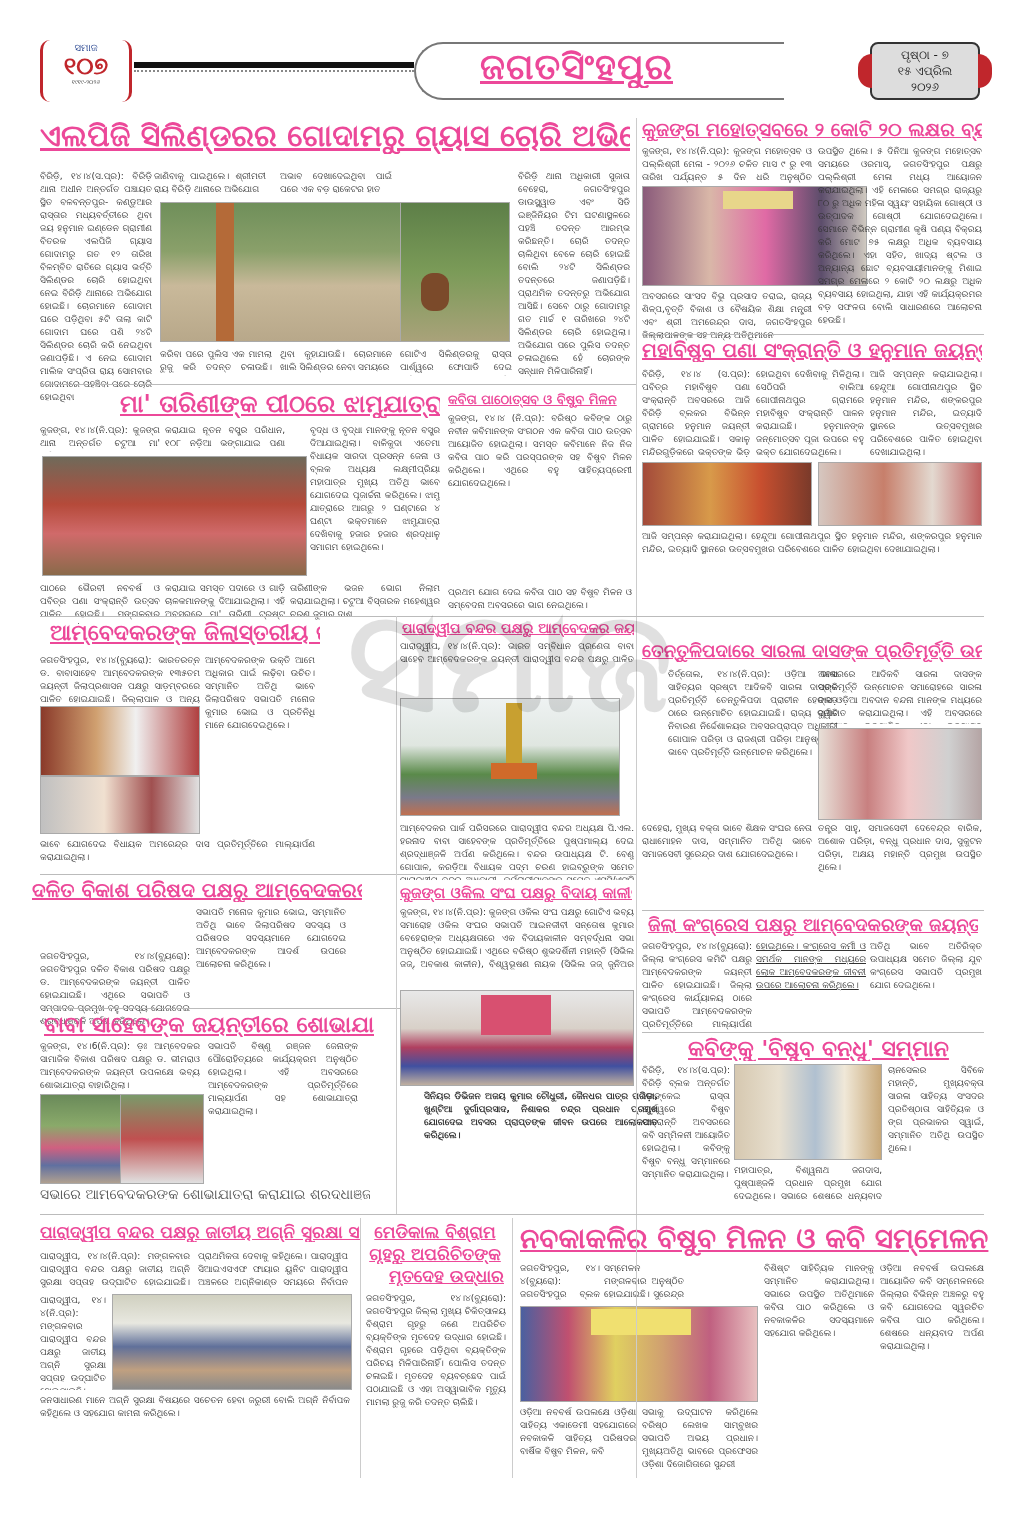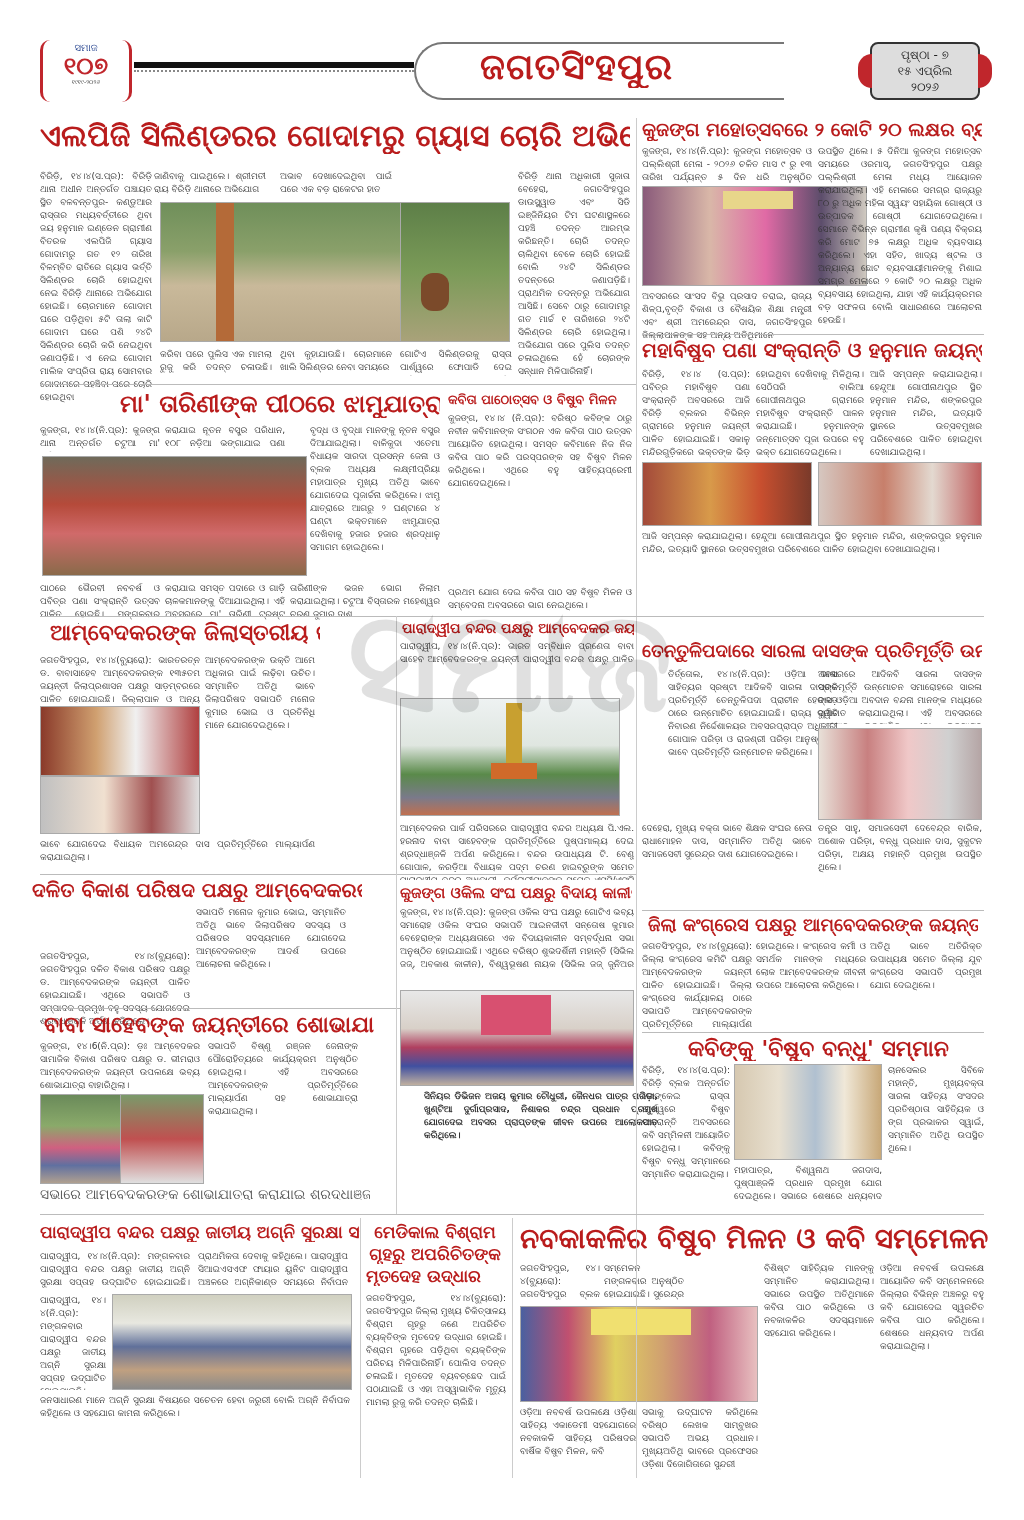--- a/index.html
+++ b/index.html
@@ -9,21 +9,21 @@
   .logo-top { font-size: 10px; color: #1f3e8c; margin-top: 2px; }
   .logo-num { font-size: 24px; font-weight: bold; color: #c0262c; line-height: 24px; }
   .logo-years { font-size: 6px; color: #333; }
   .mast-rule { left: 134px; top: 62px; width: 280px; height: 6px; background: #111; }
   .mast-rule2 { left: 134px; top: 70px; width: 280px; height: 0; border-top: 2px dotted #888; }
   .district-box { left: 414px; top: 42px; width: 370px; height: 58px; border: 2px solid #777; border-right: none; border-radius: 30px 0 0 30px; }
   .district-name { left: 480px; top: 46px; font-size: 36px; font-weight: bold; color: #111; letter-spacing: 1px; }
   .page-badge { left: 870px; top: 42px; width: 110px; height: 58px; background: #ddd; border: 2px solid #333; border-radius: 8px; text-align: center; font-size: 12px; line-height: 16px; padding-top: 3px; }
   .page-badge::before { content: ""; position: absolute; left: -14px; top: 10px; width: 14px; height: 34px; background: #c0262c; border-radius: 14px 0 0 14px; }
   .page-badge::after { content: ""; position: absolute; right: -14px; top: 10px; width: 14px; height: 34px; background: #c0262c; border-radius: 0 14px 14px 0; }
-  .headline { font-weight: bold; color: #b91c1c; white-space: nowrap; overflow: hidden; }
+  .headline { font-weight: bold; color: #ec4899; white-space: nowrap; overflow: hidden; text-decoration: underline; }
   .body-text { font-size: 9px; line-height: 13px; color: #333; overflow: hidden; text-align: justify; }
   .photo { border: 1px solid #aaa; overflow: hidden; }
   .rule-h { height: 1px; background: #bbb; }
   .rule-v { width: 1px; background: #ccc; }
   .watermark { left: 250px; top: 580px; width: 520px; height: 200px; font-size: 140px; font-weight: bold; color: rgba(0,0,0,0.12); text-align: center; pointer-events: none; }
   .credit { font-size: 14px; color: #555; }
 </style>
 </head>
 <body>
 
@@ -115,21 +115,21 @@
 
 <div class="abs headline" style="left:400px;top:884px;width:232px;font-size:15px;">କୁଜଙ୍ଗ ଓକିଲ ସଂଘ ପକ୍ଷରୁ ବିଦାୟ କାଳୀନ ସମ୍ବର୍ଦ୍ଧନା</div>
 <div class="abs body-text" style="left:400px;top:906px;width:234px;height:64px;">କୁଜଙ୍ଗ, ୧୪।୪(ନି.ପ୍ର): କୁଜଙ୍ଗ ଓକିଲ ସଂଘ ପକ୍ଷରୁ ଗୋଟିଏ ଭବ୍ୟ ସମାରୋହ ଓକିଲ ସଂଘର ସଭାପତି ଆଇନଜୀବୀ ସନ୍ତୋଷ କୁମାର ବେହେରାଙ୍କ ଅଧ୍ୟକ୍ଷତାରେ ଏକ ବିଦାୟକାଳୀନ ସମ୍ବର୍ଦ୍ଧନା ସଭା ଅନୁଷ୍ଠିତ ହୋଇଯାଇଛି। ଏଥିରେ ବରିଷ୍ଠ ଶୁଭଦର୍ଶିନୀ ମହାନ୍ତି (ସିଭିଲ ଜଜ୍, ଅବକାଶ କାଳୀନ), ବିଶ୍ୱଭୂଷଣ ନାୟକ (ସିଭିଲ ଜଜ୍ ଜୁନିଅର ଡିଭିଜନ)ଙ୍କୁ ପୁଷ୍ପଗୁଚ୍ଛ, ଉତ୍ତରୀୟ ଓ ଉପଢୌକନ ଦେଇ ସମ୍ବର୍ଦ୍ଧନା ଜ୍ଞାପନ କରାଯାଇଥିଲା। ଏଥିରେ ଅନ୍ୟମାନଙ୍କ ମଧ୍ୟରେ ସିଭିଲ ଜଜ୍</div>
 <div class="abs photo" style="left:400px;top:990px;width:234px;height:96px;background:linear-gradient(180deg,#e8e8e8 0%,#d8d0c8 40%,#b04060 60%,#4050a0 80%,#c0b0a0 100%);">
   <div style="position:absolute;left:80px;top:4px;width:70px;height:40px;background:#d85070;"></div>
 </div>
 <div class="abs body-text" style="left:424px;top:1090px;width:234px;height:108px;font-weight:bold;">ସିନିୟର ଡିଭିଜନ ଅଜୟ କୁମାର ଚୌଧୁରୀ, ଜୈନଧର ପାତ୍ର ପରିଡ଼ା, ଖୁଣ୍ଟିଆ ଦୁର୍ଗାପ୍ରସାଦ, ନିଶାକର ଚନ୍ଦ୍ର ପ୍ରଧାନ ପ୍ରମୁଖ ଯୋଗଦେଇ ଅବସର ପ୍ରାପ୍ତଙ୍କ ଜୀବନ ଉପରେ ଆଲୋକପାତ କରିଥିଲେ।</div>
 
 <div class="abs headline" style="left:648px;top:914px;width:330px;font-size:18px;">ଜିଲା କଂଗ୍ରେସ ପକ୍ଷରୁ ଆମ୍ବେଦକରଙ୍କ ଜୟନ୍ତୀ</div>
 <div class="abs body-text" style="left:642px;top:940px;width:110px;height:90px;">ଜଗତସିଂହପୁର, ୧୪।୪(ବ୍ୟୁରୋ): ଜିଲ୍ଲା କଂଗ୍ରେସ କମିଟି ପକ୍ଷରୁ ଆମ୍ବେଦକରଙ୍କ ଜୟନ୍ତୀ ପାଳିତ ହୋଇଯାଇଛି। ଜିଲ୍ଲା କଂଗ୍ରେସ କାର୍ଯ୍ୟାଳୟ ଠାରେ ସଭାପତି ଆମ୍ବେଦକରଙ୍କ ପ୍ରତିମୂର୍ତ୍ତିରେ ମାଲ୍ୟାର୍ପଣ କରିଥିଲେ।</div>
-<div class="abs body-text" style="left:756px;top:940px;width:110px;height:90px;">ହୋଇଥିଲେ। କଂଗ୍ରେସ କର୍ମୀ ଓ ସମର୍ଥକ ମାନଙ୍କ ମଧ୍ୟରେ ଲୋକ ଆମ୍ବେଦକରଙ୍କ ଜୀବନୀ ଉପରେ ଆଲୋଚନା କରିଥିଲେ।</div>
+<div class="abs body-text" style="left:756px;top:940px;width:110px;height:90px;text-decoration:underline;">ହୋଇଥିଲେ। କଂଗ୍ରେସ କର୍ମୀ ଓ ସମର୍ଥକ ମାନଙ୍କ ମଧ୍ୟରେ ଲୋକ ଆମ୍ବେଦକରଙ୍କ ଜୀବନୀ ଉପରେ ଆଲୋଚନା କରିଥିଲେ।</div>
 <div class="abs body-text" style="left:870px;top:940px;width:112px;height:90px;">ଅତିଥି ଭାବେ ଅତିରିକ୍ତ ଉପାଧ୍ୟକ୍ଷ ସମେତ ଜିଲ୍ଲା ଯୁବ କଂଗ୍ରେସ ସଭାପତି ପ୍ରମୁଖ ଯୋଗ ଦେଇଥିଲେ।</div>
 
 <div class="abs headline" style="left:44px;top:1012px;width:330px;font-size:22px;">ବାବା ସାହେବଙ୍କ ଜୟନ୍ତୀରେ ଶୋଭାଯାତ୍ରା</div>
 <div class="abs body-text" style="left:40px;top:1040px;width:160px;height:52px;">କୁଜଙ୍ଗ, ୧୪।6(ନି.ପ୍ର): ଡ଼ଃ ଆମ୍ବେଦକର ସାମାଜିକ ବିକାଶ ପରିଷଦ ପକ୍ଷରୁ ଡ. ଭୀମରାଓ ଆମ୍ବେଦକରଙ୍କ ଜୟନ୍ତୀ ଉପଲକ୍ଷେ ଭବ୍ୟ ଶୋଭାଯାତ୍ରା ବାହାରିଥିଲା।</div>
 <div class="abs body-text" style="left:208px;top:1040px;width:150px;height:140px;">ସଭାପତି ବିଷ୍ଣୁ ରଞ୍ଜନ ଜେନାଙ୍କ ପୌରୋହିତ୍ୟରେ କାର୍ଯ୍ୟକ୍ରମ ଅନୁଷ୍ଠିତ ହୋଇଥିଲା। ଏହି ଅବସରରେ ଆମ୍ବେଦକରଙ୍କ ପ୍ରତିମୂର୍ତ୍ତିରେ ମାଲ୍ୟାର୍ପଣ ସହ ଶୋଭାଯାତ୍ରା କରାଯାଇଥିଲା।</div>
 <div class="abs photo" style="left:40px;top:1094px;width:164px;height:90px;background:linear-gradient(180deg,#6a8a5a 0%,#8aaa6a 35%,#d06080 60%,#6070a0 80%,#b0a090 100%);"></div>
 <div class="abs photo" style="left:120px;top:1094px;width:84px;height:90px;background:linear-gradient(180deg,#7a9a6a,#c05050 50%,#e0e0e0);"></div>
 <div class="abs credit" style="left:40px;top:1186px;width:330px;height:14px;overflow:hidden;white-space:nowrap;">ସଭାରେ ଆମ୍ବେଦକରଙ୍କ ଶୋଭାଯାତ୍ରା କରାଯାଇ ଶ୍ରଦ୍ଧାଞ୍ଜଳି ଅର୍ପଣ</div>
 
 <div class="abs headline" style="left:688px;top:1036px;width:300px;font-size:22px;">କବିଙ୍କୁ 'ବିଷୁବ ବନ୍ଧୁ' ସମ୍ମାନ</div>
@@ -140,21 +140,21 @@
 
 <div class="abs headline" style="left:40px;top:1222px;width:320px;font-size:17px;">ପାରାଦ୍ୱୀପ ବନ୍ଦର ପକ୍ଷରୁ ଜାତୀୟ ଅଗ୍ନି ସୁରକ୍ଷା ସପ୍ତାହ ଉଦ୍‌ଘାଟିତ</div>
 <div class="abs body-text" style="left:40px;top:1250px;width:150px;height:40px;">ପାରାଦ୍ୱୀପ, ୧୪।୪(ନି.ପ୍ର): ମଙ୍ଗଳବାର ପାରାଦ୍ୱୀପ ବନ୍ଦର ପକ୍ଷରୁ ଜାତୀୟ ଅଗ୍ନି ସୁରକ୍ଷା ସପ୍ତାହ ଉଦ୍‌ଘାଟିତ ହୋଇଯାଇଛି। ବନ୍ଦରର ଉପାଧ୍ୟକ୍ଷ ଟି. ବେଣୁ ଗୋପାଳ ମୁଖ୍ୟ ଅତିଥି ଭାବେ ଯୋଗଦେଇ ଉଦ୍‌ଘାଟନ କରିଥିଲେ।</div>
 <div class="abs body-text" style="left:198px;top:1250px;width:150px;height:40px;">ପ୍ରାଥମିକତା ଦେବାକୁ କହିଥିଲେ। ପାରାଦ୍ୱୀପ ସିଆଇଏସଏଫ ଫାୟାର ୟୁନିଟ ପାରାଦ୍ୱୀପ ଅଞ୍ଚଳରେ ଅଗ୍ନିକାଣ୍ଡ ସମୟରେ ନିର୍ବାପନ କାମ କରି ଲୋକଙ୍କ ସୁରକ୍ଷା ଦେଇଥାନ୍ତି।</div>
 <div class="abs photo" style="left:112px;top:1294px;width:240px;height:96px;background:linear-gradient(180deg,#d0d0c0 0%,#e8e8e0 30%,#60709a 55%,#c0a080 80%,#8a8a8a 100%);"></div>
 <div class="abs body-text" style="left:40px;top:1294px;width:66px;height:96px;">ପାରାଦ୍ୱୀପ, ୧୪।୪(ନି.ପ୍ର): ମଙ୍ଗଳବାର ପାରାଦ୍ୱୀପ ବନ୍ଦର ପକ୍ଷରୁ ଜାତୀୟ ଅଗ୍ନି ସୁରକ୍ଷା ସପ୍ତାହ ଉଦ୍‌ଘାଟିତ ହୋଇଯାଇଛି। ବନ୍ଦରର ଉପାଧ୍ୟକ୍ଷ ଟି. ବେଣୁ ଗୋପାଳ ମୁଖ୍ୟ ଅତିଥି ଭାବେ ଯୋଗଦେଇ ଉଦ୍‌ଘାଟନ କରିଥିଲେ।</div>
 <div class="abs body-text" style="left:40px;top:1394px;width:310px;height:80px;">ଜନସାଧାରଣ ମାନେ ଅଗ୍ନି ସୁରକ୍ଷା ବିଷୟରେ ସଚେତନ ହେବା ଜରୁରୀ ବୋଲି ଅଗ୍ନି ନିର୍ବାପକ କହିଥିଲେ ଓ ସହଯୋଗ କାମନା କରିଥିଲେ।</div>
 
 <div class="abs headline" style="left:366px;top:1222px;width:138px;font-size:17px;text-align:center;">ମେଡିକାଲ ବିଶ୍ରାମ</div>
 <div class="abs headline" style="left:366px;top:1244px;width:138px;font-size:17px;text-align:center;">ଗୃହରୁ ଅପରିଚିତଙ୍କ</div>
-<div class="abs headline" style="left:366px;top:1266px;width:138px;font-size:17px;text-align:left;">ମୃତଦେହ ଉଦ୍ଧାର</div>
+<div class="abs headline" style="left:366px;top:1266px;width:138px;font-size:17px;text-align:right;">ମୃତଦେହ ଉଦ୍ଧାର</div>
 <div class="abs body-text" style="left:366px;top:1292px;width:140px;height:180px;">ଜଗତସିଂହପୁର, ୧୪।୪(ବ୍ୟୁରୋ): ଜଗତସିଂହପୁର ଜିଲ୍ଲା ମୁଖ୍ୟ ଚିକିତ୍ସାଳୟ ବିଶ୍ରାମ ଗୃହରୁ ଜଣେ ଅପରିଚିତ ବ୍ୟକ୍ତିଙ୍କ ମୃତଦେହ ଉଦ୍ଧାର ହୋଇଛି। ବିଶ୍ରାମ ଗୃହରେ ପଡ଼ିଥିବା ବ୍ୟକ୍ତିଙ୍କ ପରିଚୟ ମିଳିପାରିନାହିଁ। ପୋଲିସ ତଦନ୍ତ ଚଳାଇଛି। ମୃତଦେହ ବ୍ୟବଚ୍ଛେଦ ପାଇଁ ପଠାଯାଇଛି ଓ ଏହା ଅସ୍ୱାଭାବିକ ମୃତ୍ୟୁ ମାମଲା ରୁଜୁ କରି ତଦନ୍ତ ଚାଲିଛି।</div>
 
 <div class="abs headline" style="left:520px;top:1222px;width:470px;font-size:28px;">ନବକାକଳିର ବିଷୁବ ମିଳନ ଓ କବି ସମ୍ମେଳନ</div>
 <div class="abs body-text" style="left:520px;top:1262px;width:80px;height:40px;">ଜଗତସିଂହପୁର, ୧୪।୪(ବ୍ୟୁରୋ): ଜଗତସିଂହପୁର ବ୍ଲକ ସିହଳ ଶ୍ରୀଜଗନ୍ନାଥ ମନ୍ଦିର ପରିସରରେ</div>
 <div class="abs body-text" style="left:604px;top:1262px;width:80px;height:40px;">ସମ୍ମେଳନ ମଙ୍ଗଳବାର ଅନୁଷ୍ଠିତ ହୋଇଯାଇଛି। ସୁରେନ୍ଦ୍ର ନାଥ ତ୍ରିପାଠୀଙ୍କ ସଭାପତିତ୍ୱରେ ଅନୁଷ୍ଠିତ</div>
 <div class="abs photo" style="left:520px;top:1306px;width:238px;height:96px;background:linear-gradient(90deg,#4a60a0 0%,#c05070 20%,#e0d060 40%,#d0a070 60%,#c06080 80%,#e8c0c0 100%);">
   <div style="position:absolute;left:70px;top:2px;width:100px;height:26px;background:#f0e070;"></div>
 </div>
 <div class="abs body-text" style="left:764px;top:1262px;width:110px;height:210px;">ବିଶିଷ୍ଟ ସାହିତ୍ୟିକ ମାନଙ୍କୁ ସମ୍ମାନିତ କରାଯାଇଥିଲା। ସଭାରେ ଉପସ୍ଥିତ ଅତିଥିମାନେ କବିତା ପାଠ କରିଥିଲେ ଓ ନବକାକଳିର ସଦସ୍ୟମାନେ ସହଯୋଗ କରିଥିଲେ।</div>
 <div class="abs body-text" style="left:880px;top:1262px;width:104px;height:210px;">ଓଡ଼ିଆ ନବବର୍ଷ ଉପଲକ୍ଷେ ଆୟୋଜିତ କବି ସମ୍ମେଳନରେ ଜିଲ୍ଲାର ବିଭିନ୍ନ ଅଞ୍ଚଳରୁ ବହୁ କବି ଯୋଗଦେଇ ସ୍ୱରଚିତ କବିତା ପାଠ କରିଥିଲେ। ଶେଷରେ ଧନ୍ୟବାଦ ଅର୍ପଣ କରାଯାଇଥିଲା।</div>

